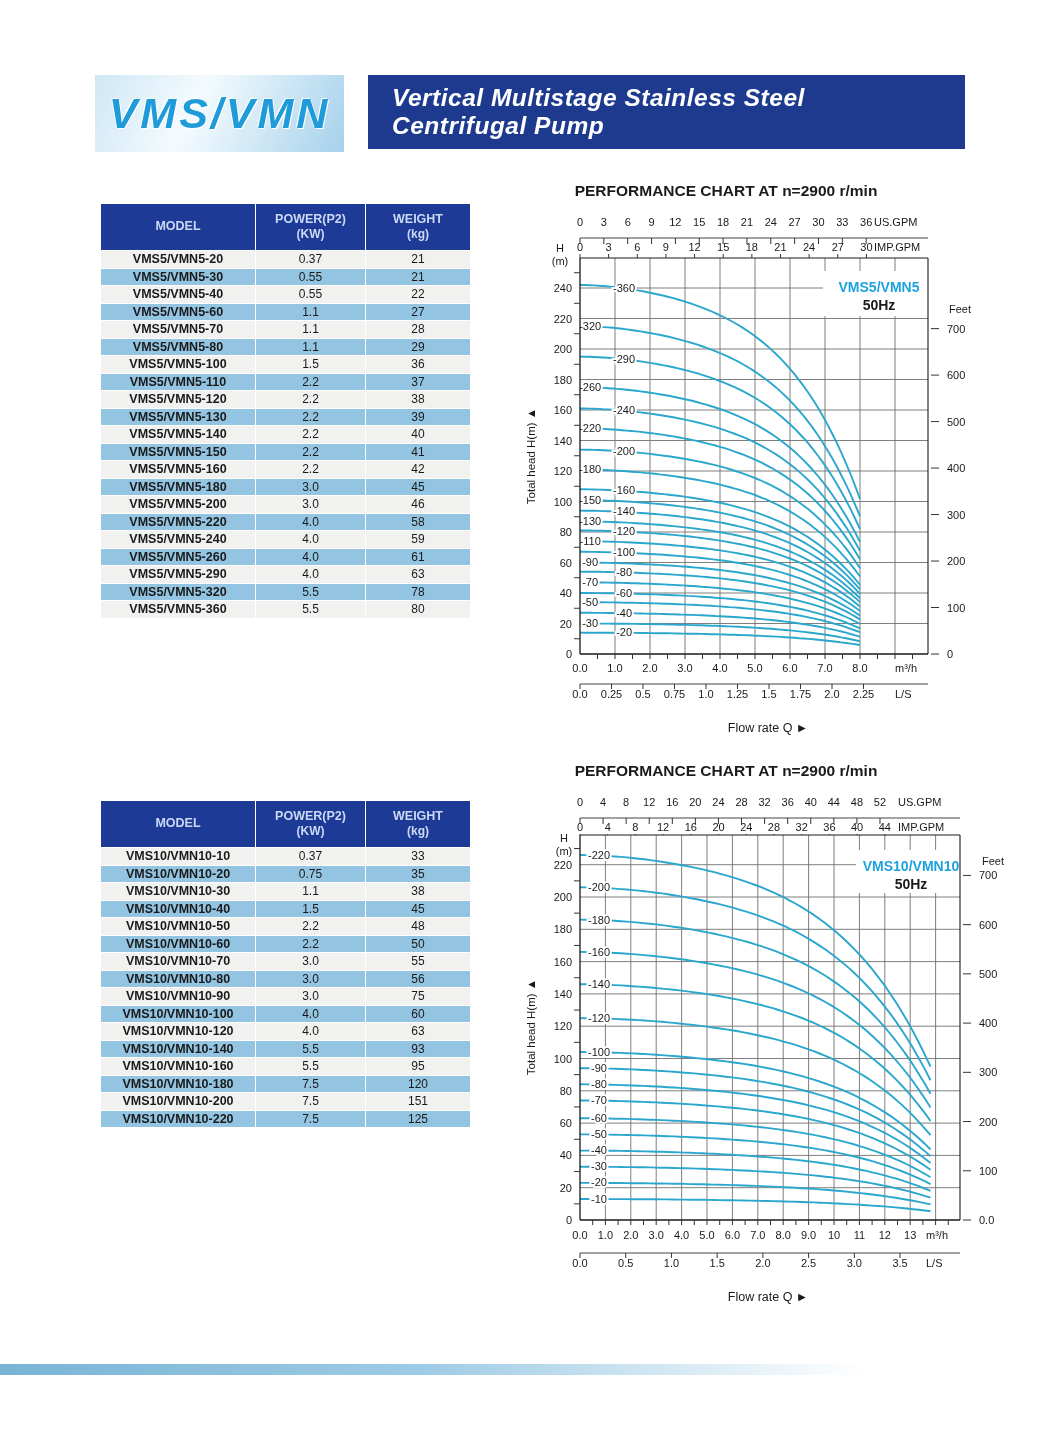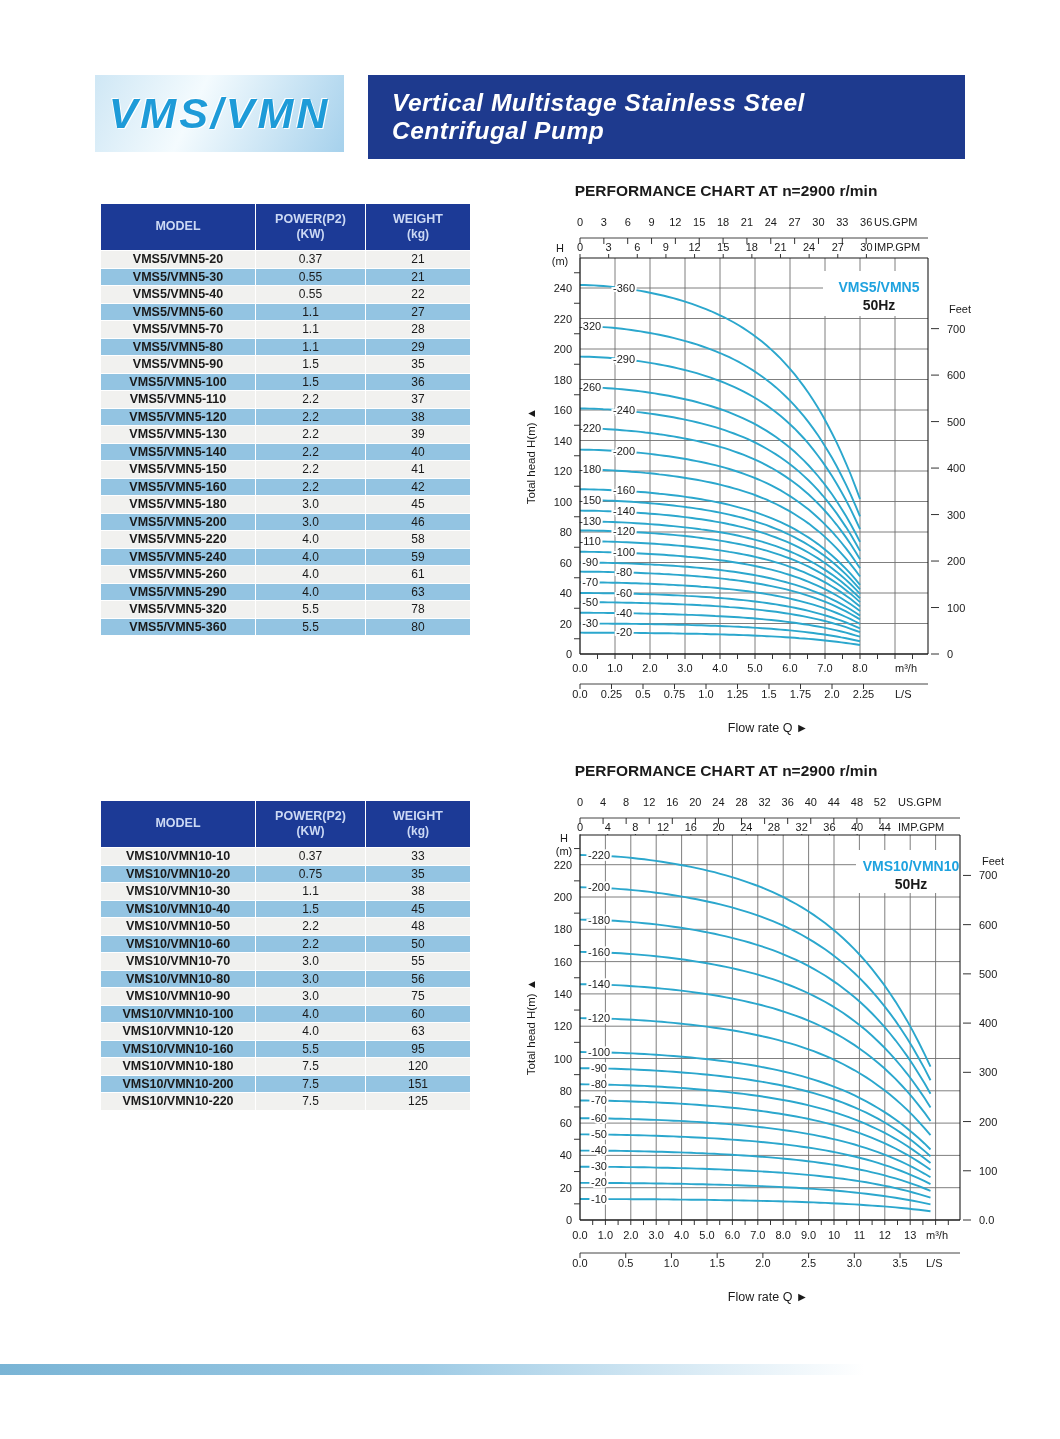--- a/index.html
+++ b/index.html
@@ -5,21 +5,21 @@
   html,body{margin:0;padding:0;background:#fff;}
   body{width:1060px;height:1439px;position:relative;font-family:"Liberation Sans",sans-serif;}
   .page{position:absolute;left:0;top:0;width:1060px;height:1439px;background:#ffffff;overflow:hidden;}
 
   
   .brand-box{position:absolute;left:95px;top:75px;width:249px;height:77px;
     background:linear-gradient(115deg,#cfe7f5 0%,#f4fbfe 40%,#a6d1ec 100%);
     display:flex;align-items:center;justify-content:center;}
   .brand-text{font-size:43px;font-weight:bold;font-style:italic;color:#1e9bd8;letter-spacing:3px;
     text-shadow:1px 1px 0 #ffffff, -1px -1px 0 #ffffff;}
-  .title-box{position:absolute;left:368px;top:75px;width:597px;height:84px;background:#1e3a8e;
+  .title-box{position:absolute;left:368px;top:75px;width:597px;height:74px;background:#1e3a8e;
     color:#ffffff;display:flex;flex-direction:column;justify-content:center;
     padding-left:24px;box-sizing:border-box;font-style:italic;font-weight:bold;
     font-size:24.5px;line-height:1.16;letter-spacing:.5px;}
 
   
   .spec-table{position:absolute;left:100px;width:370px;}
   .spec-table.t1{top:203px;}
   .spec-table.t2{top:800px;}
   .spec-table table{border-collapse:collapse;width:370px;table-layout:fixed;}
   .spec-table th{background:#1c3a96;color:#ccd9f4;font-weight:bold;font-size:12.5px;
@@ -98,25 +98,20 @@
             <td class="model">VMS5/VMN5-70</td>
             <td>1.1</td>
             <td>28</td>
           </tr>
           <tr>
             <td class="model">VMS5/VMN5-80</td>
             <td>1.1</td>
             <td>29</td>
           </tr>
           <tr>
-            <td class="model">VMS5/VMN5-90</td>
-            <td>1.5</td>
-            <td>35</td>
-          </tr>
-          <tr>
             <td class="model">VMS5/VMN5-100</td>
             <td>1.5</td>
             <td>36</td>
           </tr>
           <tr>
             <td class="model">VMS5/VMN5-110</td>
             <td>2.2</td>
             <td>37</td>
           </tr>
           <tr>
@@ -257,20 +252,25 @@
           </tr>
           <tr>
             <td class="model">VMS10/VMN10-100</td>
             <td>4.0</td>
             <td>60</td>
           </tr>
           <tr>
             <td class="model">VMS10/VMN10-120</td>
             <td>4.0</td>
             <td>63</td>
+          </tr>
+          <tr>
+            <td class="model">VMS10/VMN10-140</td>
+            <td>5.5</td>
+            <td>93</td>
           </tr>
           <tr>
             <td class="model">VMS10/VMN10-160</td>
             <td>5.5</td>
             <td>95</td>
           </tr>
           <tr>
             <td class="model">VMS10/VMN10-180</td>
             <td>7.5</td>
             <td>120</td>

